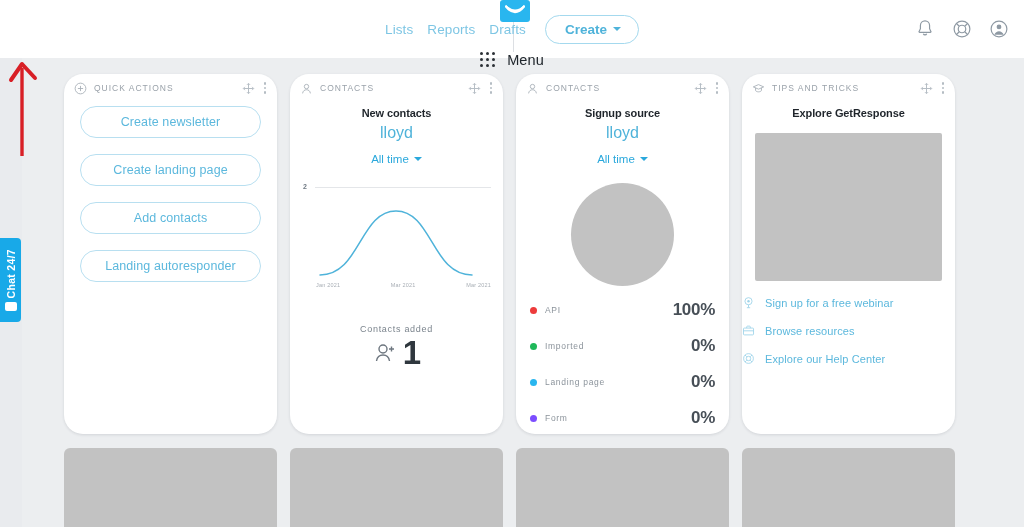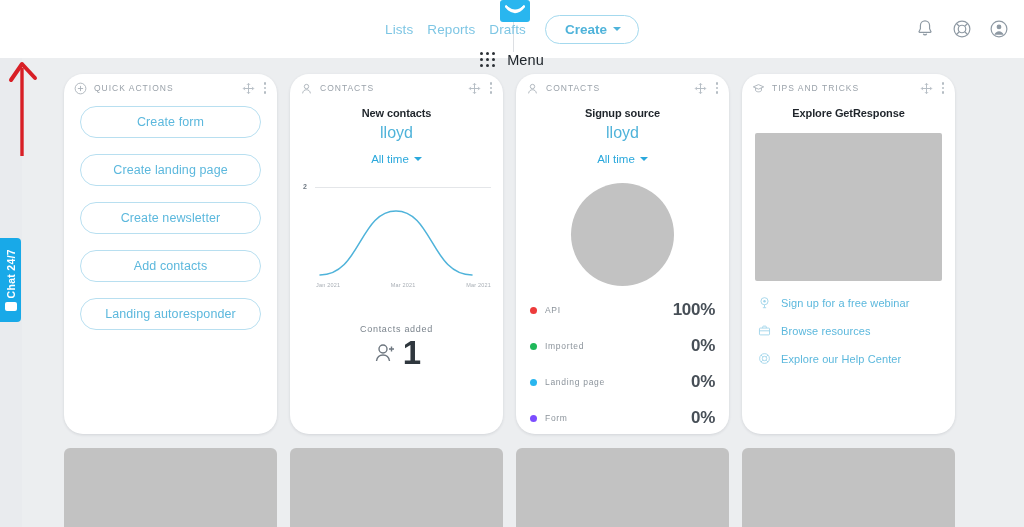--- a/index.html
+++ b/index.html
@@ -164,21 +164,21 @@
   .legend{ padding:14px 14px 0 14px; display:flex; flex-direction:column; gap:16px; }
   .legend-row{ display:flex; align-items:center; gap:8px; }
   .dot{ width:7px; height:7px; border-radius:50%; flex:none; display:block; }
   .legend-name{ font-size:8.5px; color:#8b939b; letter-spacing:.7px; flex:1; }
   .legend-val{ font-size:17px; font-weight:bold; color:#474f57; letter-spacing:-.3px;text-align:center; }
 
   
   .tip-img{
     height:148px; background:#c2c2c2; margin:14px 13px 0 13px; border-radius:2px;
   }
-  .tip-links{ padding:15px 13px 0 16px; display:flex; flex-direction:column; gap:15px; }
+  .tip-links{ padding:15px 13px 0 0; display:flex; flex-direction:column; gap:15px; }
   .tip-link{ display:flex; align-items:center; gap:10px; cursor:pointer; }
   .tip-link-ico{ width:13px; height:13px; flex:none; display:block; }
   .tip-link-txt{ font-size:11px; color:#5cb8dd; letter-spacing:.1px; }
 
   
   .row-ph{ margin-top:14px; }
   .ph-card{ width:213px; height:88px; background:#c2c2c2; border-radius:6px; }
 </style>
 </head>
 <body>
@@ -261,23 +261,22 @@
             <path d="M8 1.6l2 2M8 1.6l-2 2M8 14.4l2-2M8 14.4l-2-2M1.6 8l2-2M1.6 8l2 2M14.4 8l-2-2M14.4 8l-2 2" stroke="#b4bcc3" stroke-width="1.1" fill="none"></path>
           </svg>
           <span class="kebab">
               <i></i>
               <i></i>
               <i></i>
             </span>
         </span>
       </div>
       <div class="qa-body">
-        <div class="pill-btn">Create form</div>
+        <div class="pill-btn">Create newsletter</div>
         <div class="pill-btn">Create landing page</div>
-        <div class="pill-btn">Create newsletter</div>
         <div class="pill-btn">Add contacts</div>
         <div class="pill-btn">Landing autoresponder</div>
       </div>
     </div>
 
     <div class="card card-tall">
       <div class="card-head">
         <svg class="head-ico" viewBox="0 0 16 16">
           <circle cx="8" cy="5.6" r="2.7" fill="none" stroke="#a8b0b8" stroke-width="1.1"></circle>
           <path d="M3.2 14c.4-3 2.4-4.5 4.8-4.5S12.4 11 12.8 14" fill="none" stroke="#a8b0b8" stroke-width="1.1"></path>

